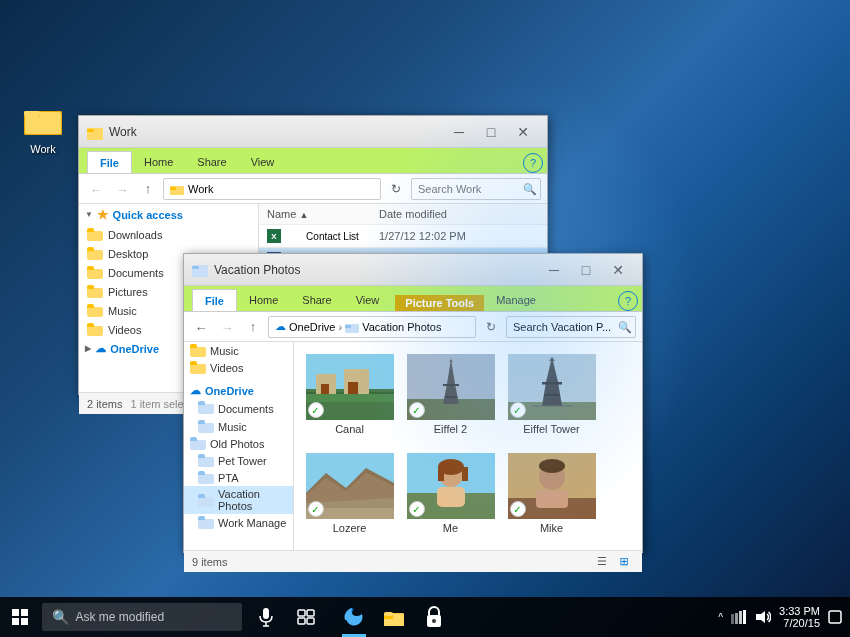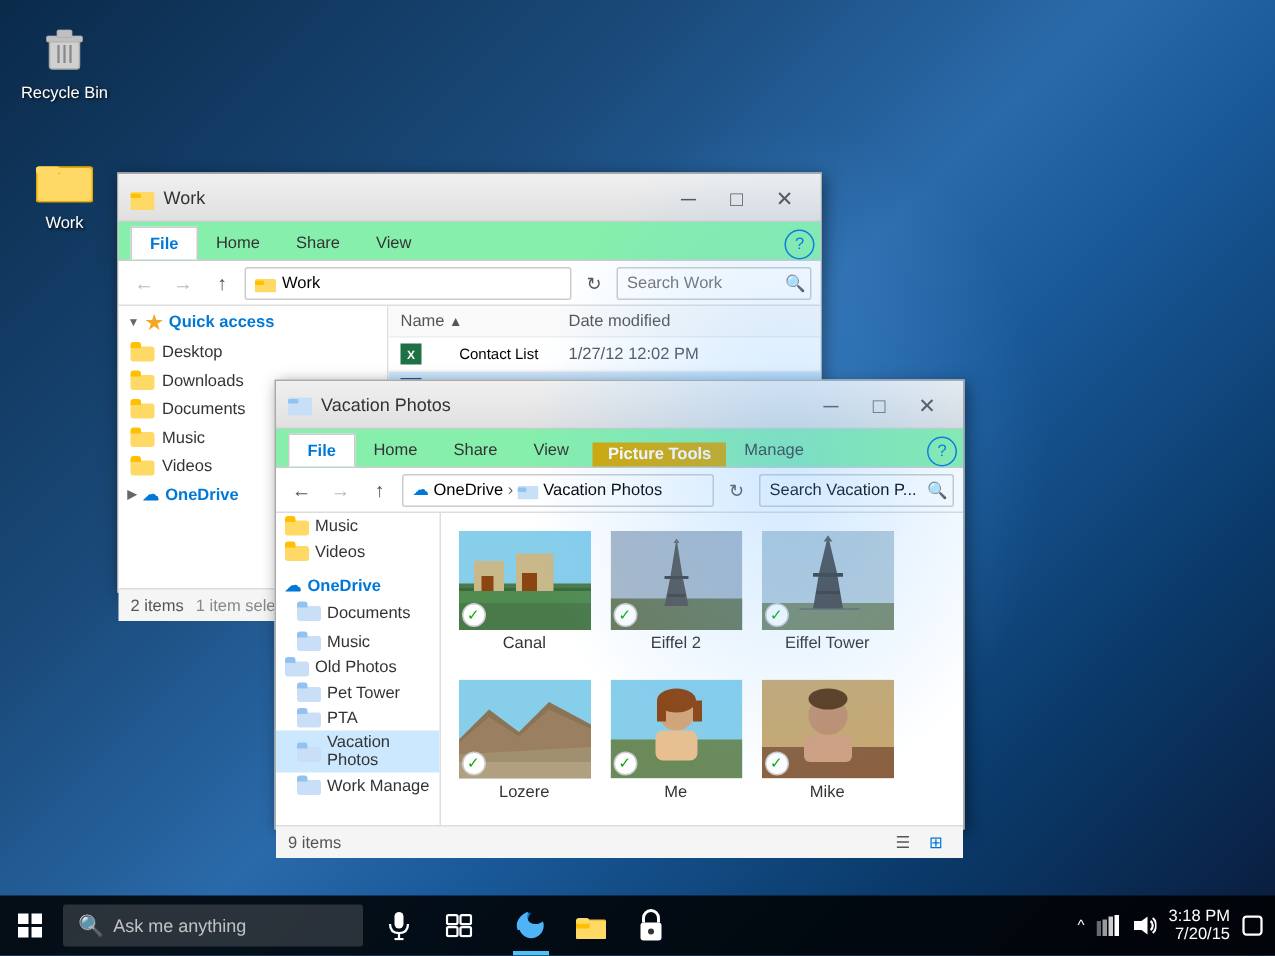--- a/index.html
+++ b/index.html
@@ -192,21 +192,21 @@
 
     
     .ribbon {
       background: #f5f5f5;
     }
     .ribbon-tabs {
       display: flex;
       align-items: flex-end;
       height: 26px;
       padding-left: 8px;
-      background: #86efac;
+      background: #bef264;
       border-bottom: 1px solid #ccc;
     }
     .ribbon-tab {
       padding: 4px 12px;
       font-size: 11px;
       cursor: pointer;
       color: #333;
       height: 22px;
       display: flex;
       align-items: center;
@@ -598,33 +598,20 @@
     .windows-logo-svg {
       width: 18px;
       height: 18px;
     }
   </style>
 </head>
 <body>
 
 <div class="desktop">
 
-  <div class="desktop-icon recycle-bin-icon">
-    <div class="icon-img">
-      <svg width="36" height="36" viewBox="0 0 36 36">
-        <rect x="8" y="12" width="20" height="20" rx="2" fill="#d0d0d0" stroke="#aaa" stroke-width="1"></rect>
-        <rect x="6" y="10" width="24" height="4" rx="1" fill="#c0c0c0" stroke="#aaa" stroke-width="0.5"></rect>
-        <rect x="13" y="6" width="10" height="5" rx="1" fill="#c0c0c0" stroke="#aaa" stroke-width="0.5"></rect>
-        <line x1="14" y1="16" x2="14" y2="28" stroke="#888" stroke-width="1.5"></line>
-        <line x1="18" y1="16" x2="18" y2="28" stroke="#888" stroke-width="1.5"></line>
-        <line x1="22" y1="16" x2="22" y2="28" stroke="#888" stroke-width="1.5"></line>
-      </svg>
-    </div>
-    <span class="icon-label">Recycle Bin</span>
-  </div>
 
   <div class="desktop-icon work-folder-icon">
     <div class="icon-img">
       <svg width="38" height="32" viewBox="0 0 38 32">
         <rect x="0" y="8" width="38" height="24" rx="2" fill="#f0c040"></rect>
         <rect x="0" y="8" width="38" height="24" rx="2" fill="#e8a800"></rect>
         <rect x="1" y="9" width="36" height="22" rx="2" fill="#ffd966"></rect>
         <rect x="0" y="10" width="16" height="3" rx="0" fill="#e8a800"></rect>
         <rect x="0" y="8" width="16" height="5" rx="2" fill="#ffd966"></rect>
       </svg>
@@ -678,29 +665,33 @@
     <div class="explorer-content">
 
       <div class="sidebar">
         <div class="sidebar-section-header">
           <span class="chevron">▼</span>
           <span class="quick-access-icon">★</span>
           <span>Quick access</span>
         </div>
         <div class="sidebar-item">
           <div class="folder-icon-yellow"></div>
-          <span>Desktop</span>
+          <span>Downloads</span>
         </div>
         <div class="sidebar-item">
           <div class="folder-icon-yellow"></div>
-          <span>Downloads</span>
+          <span>Desktop</span>
         </div>
         <div class="sidebar-item">
           <div class="folder-icon-yellow"></div>
           <span>Documents</span>
+        </div>
+        <div class="sidebar-item">
+          <div class="folder-icon-yellow"></div>
+          <span>Pictures</span>
         </div>
         <div class="sidebar-item">
           <div class="folder-icon-yellow"></div>
           <span>Music</span>
         </div>
         <div class="sidebar-item">
           <div class="folder-icon-yellow"></div>
           <span>Videos</span>
         </div>
         <div class="sidebar-section-header">
@@ -960,21 +951,21 @@
       <svg class="windows-logo-svg" viewBox="0 0 18 18">
         <rect x="1" y="1" width="7" height="7" fill="white"></rect>
         <rect x="10" y="1" width="7" height="7" fill="white"></rect>
         <rect x="1" y="10" width="7" height="7" fill="white"></rect>
         <rect x="10" y="10" width="7" height="7" fill="white"></rect>
       </svg>
     </div>
 
     <div class="taskbar-search">
       <span class="search-icon-tb">🔍</span>
-      <span>Ask me anything</span>
+      <span>Ask me modified</span>
     </div>
 
     <div class="taskbar-app" style="margin-left:4px">
       <svg width="16" height="20" viewBox="0 0 16 20">
         <rect x="5" y="1" width="6" height="11" rx="3" fill="white"></rect>
         <path d="M2 9 Q2 15 8 15 Q14 15 14 9" stroke="white" stroke-width="1.5" fill="none"></path>
         <line x1="8" y1="15" x2="8" y2="19" stroke="white" stroke-width="1.5"></line>
         <line x1="5" y1="19" x2="11" y2="19" stroke="white" stroke-width="1.5"></line>
       </svg>
     </div>
@@ -1026,21 +1017,21 @@
         <rect x="12" y="0" width="3" height="14" fill="white"></rect>
       </svg>
 
       <svg width="16" height="14" viewBox="0 0 16 14">
         <polygon points="1,4 6,4 10,1 10,13 6,10 1,10" fill="white"></polygon>
         <path d="M12 4 C14 5.5 14 8.5 12 10" stroke="white" stroke-width="1.5" fill="none"></path>
         <path d="M13.5 2 C16.5 4.5 16.5 9.5 13.5 12" stroke="white" stroke-width="1.5" fill="none"></path>
       </svg>
 
       <div class="taskbar-time">
-        <span>3:18 PM</span>
+        <span>3:33 PM</span>
         <span>7/20/15</span>
       </div>
 
       <svg width="14" height="14" viewBox="0 0 14 14">
         <rect x="1" y="1" width="12" height="12" rx="2" stroke="white" stroke-width="1.5" fill="none"></rect>
       </svg>
     </div>
   </div>
 
 </div>

